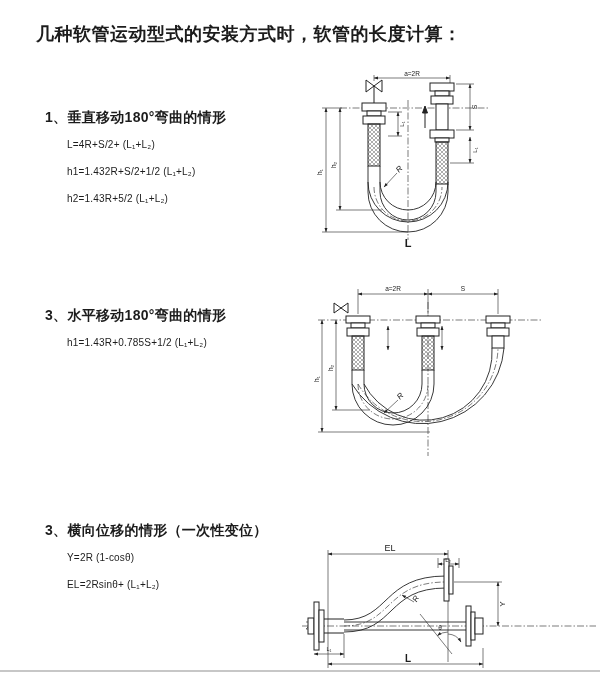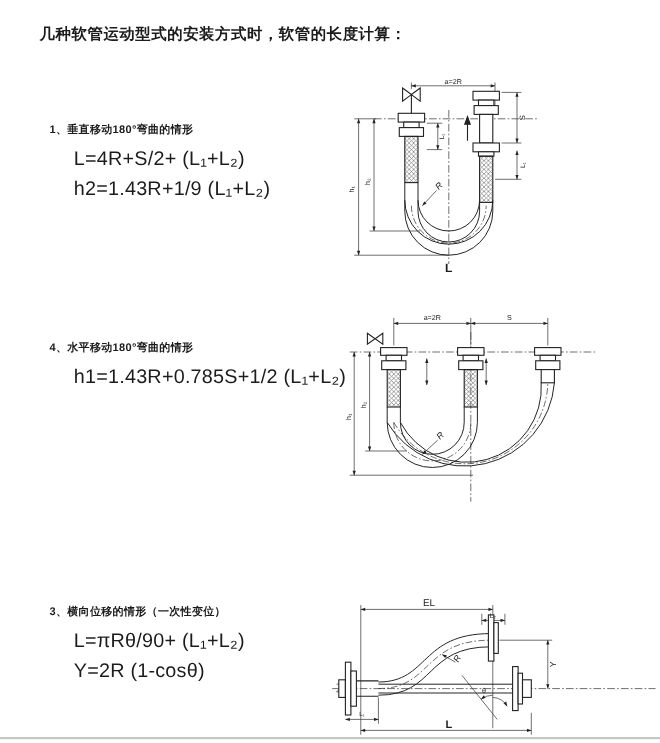--- a/index.html
+++ b/index.html
@@ -3,61 +3,62 @@
 <meta charset="utf-8">
 <style>
   html,body{margin:0;padding:0;}
   body{
     width:600px;height:675px;position:relative;overflow:hidden;
     background:#ffffff;color:#1c1c1c;
     font-family:"Liberation Sans","DejaVu Sans",sans-serif;
   }
   .page-title{
     position:absolute;left:36px;top:22px;
-    font-size:14px;font-weight:bold;letter-spacing:.5px;
+    font-size:18px;font-weight:bold;letter-spacing:.5px;
   }
   .section{position:absolute;left:45px;width:280px;}
-  .sec1{top:104px;} .sec2{top:302px;} .sec3{top:542px;}
+  .sec1{top:104px;} .sec2{top:302px;} .sec3{top:517px;}
   .heading{
     height:27px;display:flex;align-items:center;
-    font-size:10px;font-weight:bold;letter-spacing:.3px;white-space:nowrap;
+    font-size:14px;font-weight:bold;letter-spacing:.3px;white-space:nowrap;
   }
   .formula{
     height:27px;display:flex;align-items:center;padding-left:22px;
-    font-size:18px;letter-spacing:.2px;white-space:nowrap;
+    font-size:10px;letter-spacing:.2px;white-space:nowrap;
   }
   .diagram{position:absolute;}
   .dg1{left:312px;top:70px;}
   .dg2{left:310px;top:284px;}
   .dg3{left:298px;top:504px;margin-top:40px;}
   svg text{fill:#1c1c1c;font-family:"Liberation Sans","DejaVu Sans",sans-serif;}
   .page-edge-bottom{
     position:absolute;left:0;top:670px;width:600px;height:2px;background:#c7c7c7;
   }
 </style>
 </head>
 <body>
 
 <div class="page-title">几种软管运动型式的安装方式时，软管的长度计算：</div>
 
 <div class="section sec1">
   <div class="heading">1、垂直移动180°弯曲的情形</div>
   <div class="formula">L=4R+S/2+ (L₁+L₂)</div>
-  <div class="formula">h2=1.43R+1/9 (L₁+L₂)</div>
+  <div class="formula">h1=1.432R+S/2+1/2 (L₁+L₂)</div>
+  <div class="formula">h2=1.43R+5/2 (L₁+L₂)</div>
 </div>
 
 <div class="section sec2">
-  <div class="heading">4、水平移动180°弯曲的情形</div>
+  <div class="heading">3、水平移动180°弯曲的情形</div>
   <div class="formula">h1=1.43R+0.785S+1/2 (L₁+L₂)</div>
 </div>
 
 <div class="section sec3">
   <div class="heading">3、横向位移的情形（一次性变位）</div>
-  <div class="formula">L=πRθ/90+ (L₁+L₂)</div>
   <div class="formula">Y=2R (1-cosθ)</div>
+  <div class="formula">EL=2Rsinθ+ (L₁+L₂)</div>
 </div>
 
 <div class="diagram dg1">
 <svg width="288" height="185" viewBox="0 0 288 185">
   <defs>
     <marker id="ar1" viewBox="0 0 10 10" refX="9.5" refY="5" markerWidth="9" markerHeight="6" orient="auto-start-reverse">
       <path d="M0,1.5 L10,5 L0,8.5 Z" fill="#222"></path>
     </marker>
     <pattern id="hb1" width="4" height="4" patternUnits="userSpaceOnUse">
       <path d="M0,0 L4,4 M4,0 L0,4" stroke="#777" stroke-width="0.6"></path>

